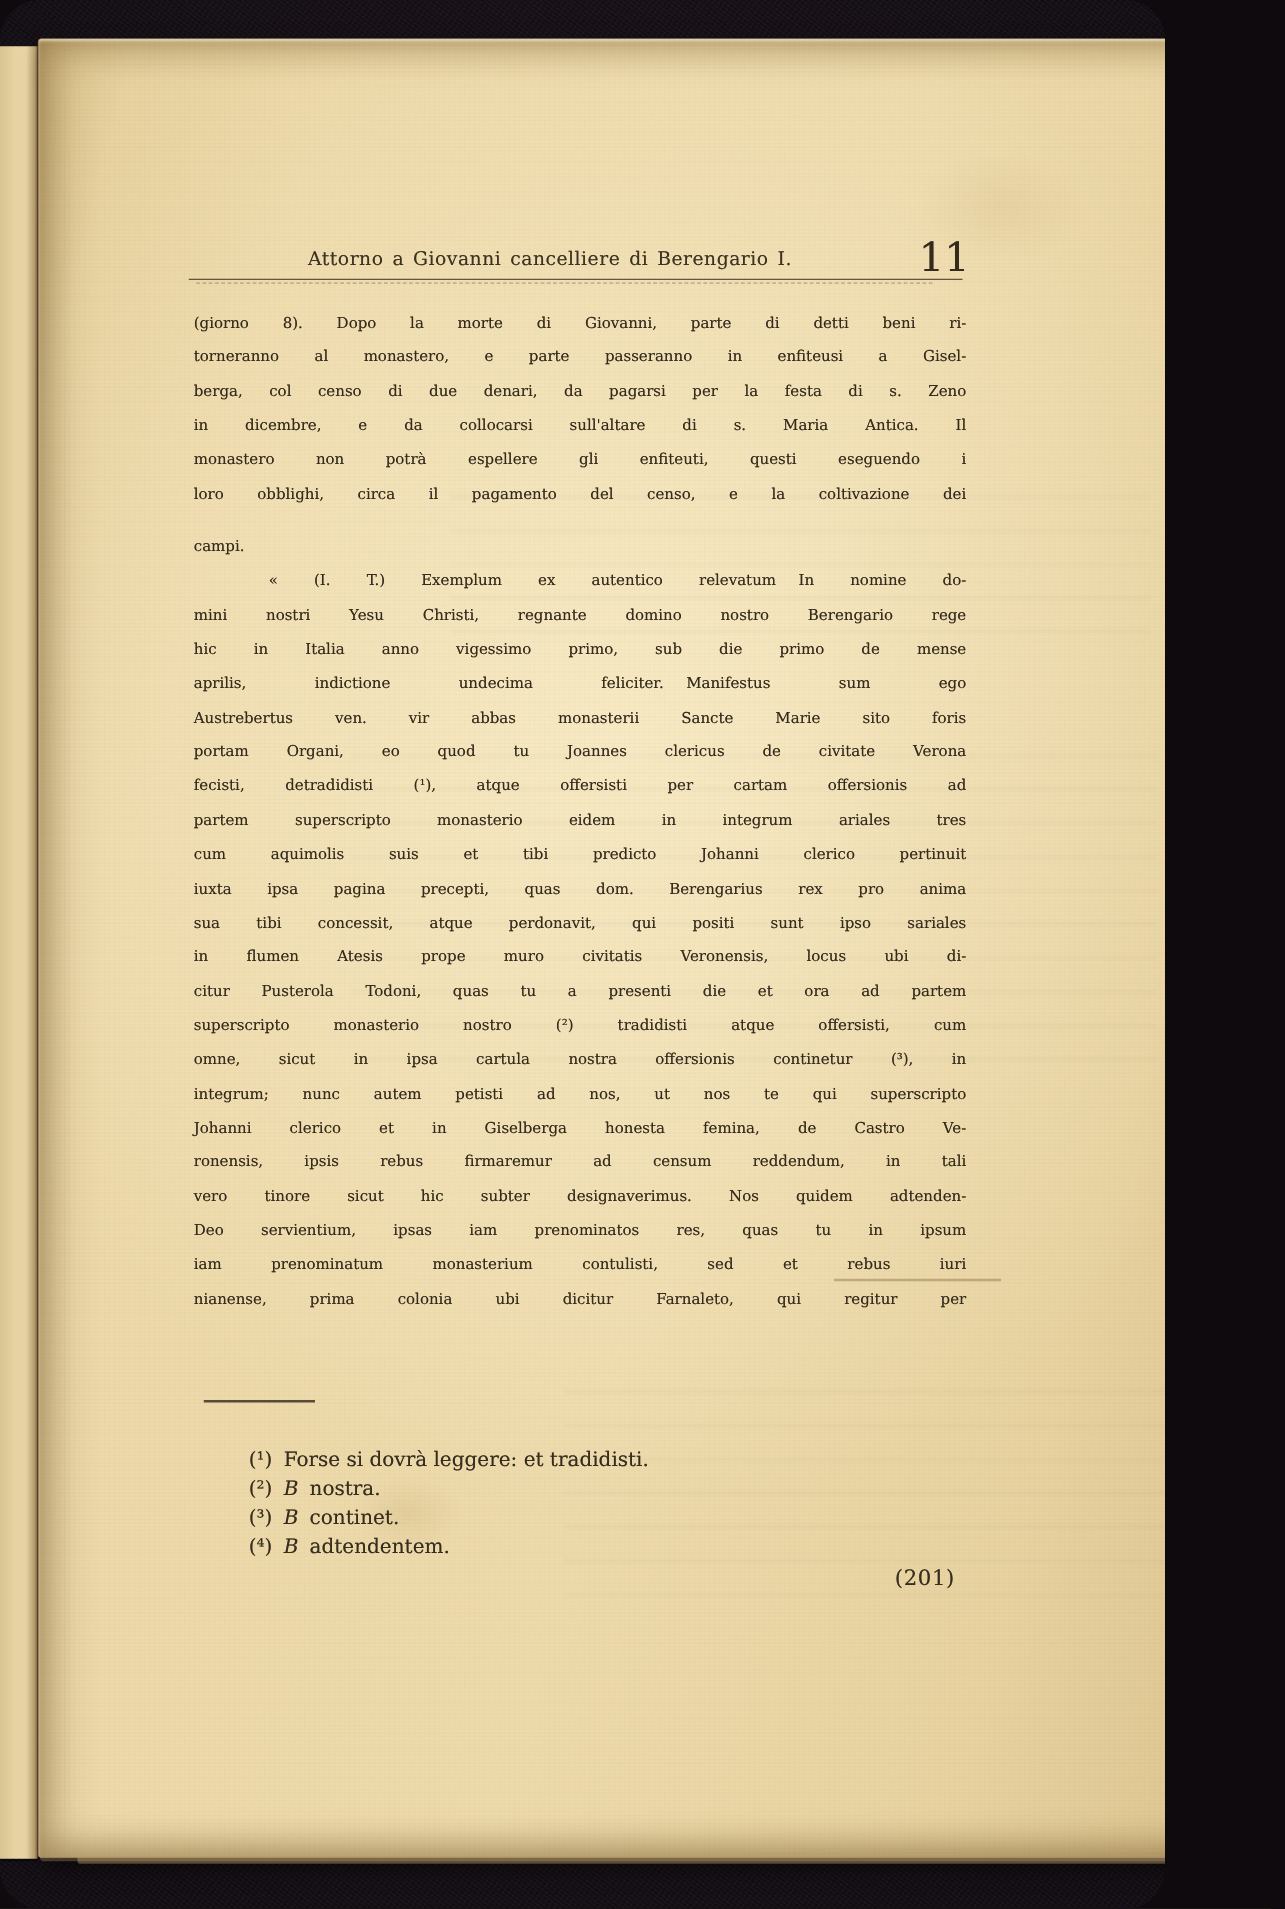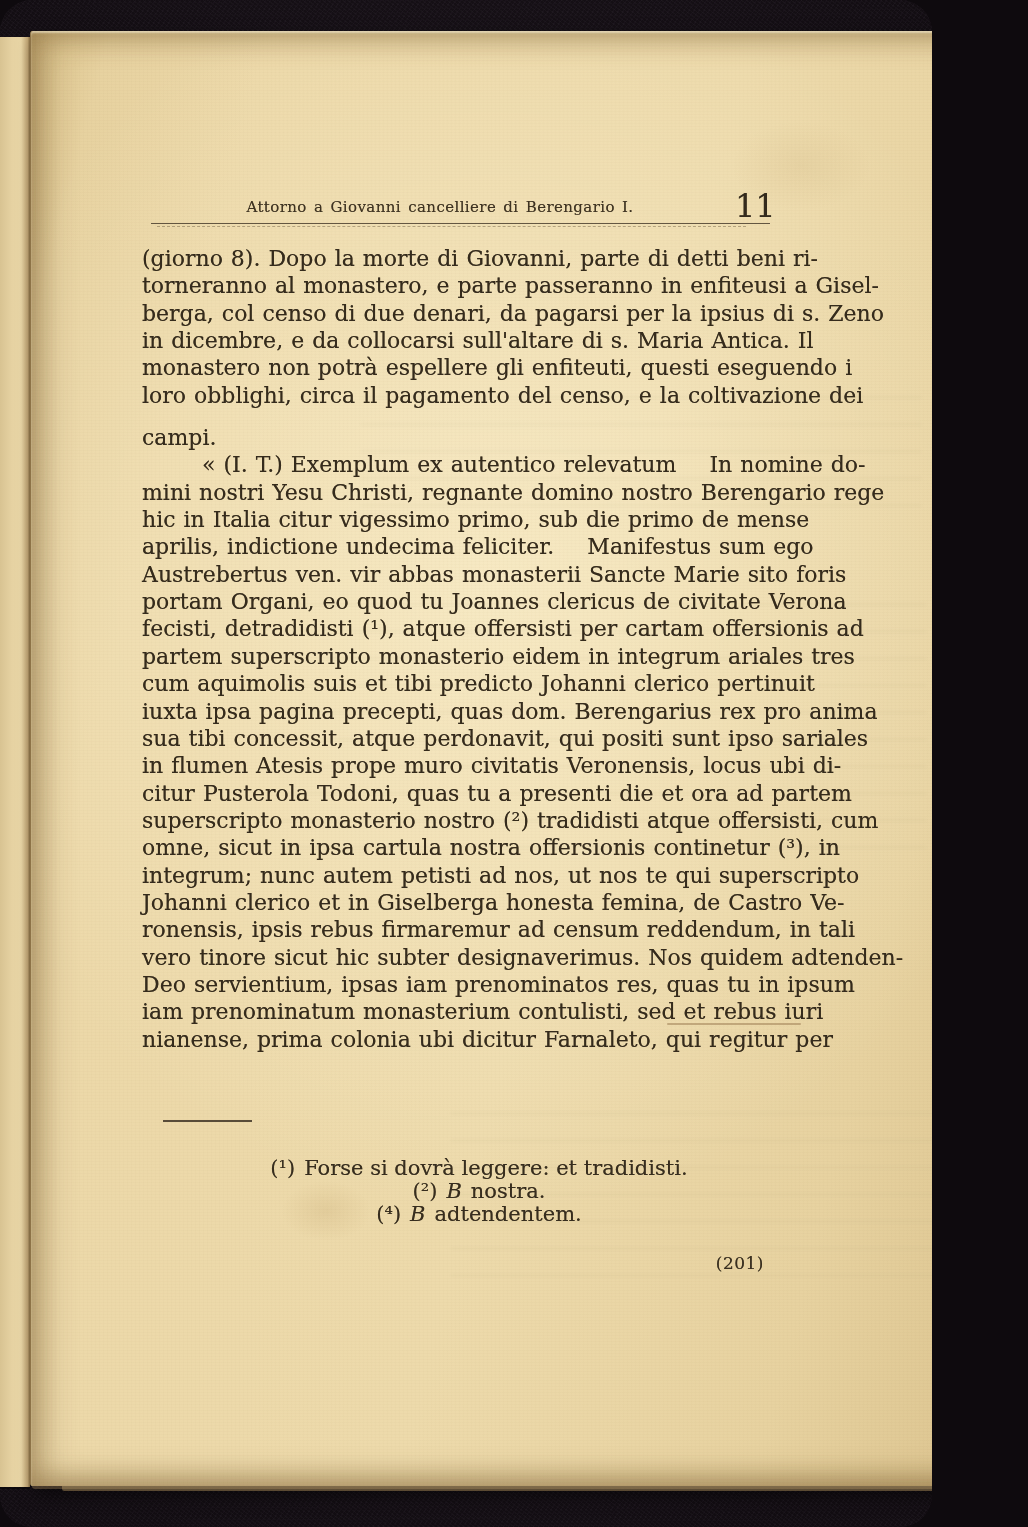--- a/index.html
+++ b/index.html
@@ -80,22 +80,22 @@
     position:absolute;left:120px;top:192px;width:619px;height:4px;
     border-top:1.6px solid rgba(68,56,40,.82);
   }
   .header-rule::after{
     content:"";position:absolute;left:6px;right:24px;top:1.6px;height:0;
     border-top:1px dashed rgba(95,78,52,.42);
   }
 
   
   .bodytext{
-    position:absolute;left:111px;top:214px;width:618px;color:#352b1c;
-    font-size:22px;text-shadow:0 0 .45px rgba(53,43,28,.6);
+    position:absolute;left:124px;top:214px;width:618px;color:#352b1c;
+    font-size:12px;text-shadow:0 0 .45px rgba(53,43,28,.6);
   }
   .tline{
     height:27.35px;line-height:27.35px;white-space:nowrap;
     text-align:justify;text-align-last:justify;word-spacing:1px;
   }
   .tline.endline{text-align-last:left;margin-top:15px;}
   .tline.indent{text-indent:60px;}
 
   
   .artifact-underline{
@@ -103,21 +103,21 @@
     background:rgba(158,128,86,.55);border-radius:1px;
   }
 
   
   .fn-rule{
     position:absolute;left:132px;top:1089px;width:89px;height:2px;
     background:rgba(62,51,36,.85);
   }
   .footnotes{
     position:absolute;left:168px;top:1126px;width:560px;color:#372d1e;
-    font-size:21px;text-shadow:0 0 .4px rgba(55,45,30,.55);text-align:center;
+    font-size:16px;text-shadow:0 0 .4px rgba(55,45,30,.55);
   }
   .fn-row{height:22.9px;line-height:22.9px;white-space:nowrap;}
   .fn-ref{display:inline-block;margin-right:9px;}
   .fn-src{font-style:italic;margin-right:9px;}
   .footer-pagenum{
     position:absolute;left:121px;top:1222px;width:612px;text-align:right;
     font-size:17px;color:#382e1f;letter-spacing:.5px;
     text-shadow:0 0 .4px rgba(55,45,30,.55);
   }
 </style>
@@ -139,28 +139,28 @@
 
     <div class="running-header">
       <div class="header-title">Attorno a Giovanni cancelliere di Berengario I.</div>
       <div class="header-pagenum">11</div>
     </div>
     <div class="header-rule"></div>
 
     <div class="bodytext" id="body-lines">
         <div class="tline">(giorno 8). Dopo la morte di Giovanni, parte di detti beni ri-</div>
         <div class="tline">torneranno al monastero, e parte passeranno in enfiteusi a Gisel-</div>
-        <div class="tline">berga, col censo di due denari, da pagarsi per la ipsius di s. Zeno</div>
+        <div class="tline">berga, col censo di due denari, da pagarsi per la festa di s. Zeno</div>
         <div class="tline">in dicembre, e da collocarsi sull'altare di s. Maria Antica. Il</div>
         <div class="tline">monastero non potrà espellere gli enfiteuti, questi eseguendo i</div>
         <div class="tline">loro obblighi, circa il pagamento del censo, e la coltivazione dei</div>
         <div class="tline endline">campi.</div>
         <div class="tline indent">« (I. T.) Exemplum ex autentico relevatum  In nomine do-</div>
         <div class="tline">mini nostri Yesu Christi, regnante domino nostro Berengario rege</div>
-        <div class="tline">hic in Italia citur vigessimo primo, sub die primo de mense</div>
+        <div class="tline">hic in Italia anno vigessimo primo, sub die primo de mense</div>
         <div class="tline">aprilis, indictione undecima feliciter.  Manifestus sum ego</div>
         <div class="tline">Austrebertus ven. vir abbas monasterii Sancte Marie sito foris</div>
         <div class="tline">portam Organi, eo quod tu Joannes clericus de civitate Verona</div>
         <div class="tline">fecisti, detradidisti (¹), atque offersisti per cartam offersionis ad</div>
         <div class="tline">partem superscripto monasterio eidem in integrum ariales tres</div>
         <div class="tline">cum aquimolis suis et tibi predicto Johanni clerico pertinuit</div>
         <div class="tline">iuxta ipsa pagina precepti, quas dom. Berengarius rex pro anima</div>
         <div class="tline">sua tibi concessit, atque perdonavit, qui positi sunt ipso sariales</div>
         <div class="tline">in flumen Atesis prope muro civitatis Veronensis, locus ubi di-</div>
         <div class="tline">citur Pusterola Todoni, quas tu a presenti die et ora ad partem</div>
@@ -174,18 +174,19 @@
         <div class="tline">iam prenominatum monasterium contulisti, sed et rebus iuri</div>
         <div class="tline">nianense, prima colonia ubi dicitur Farnaleto, qui regitur per</div>
       </div>
 
     <div class="artifact-underline"></div>
 
     <div class="fn-rule"></div>
     <div class="footnotes" id="footnotes">
         <div class="fn-row"><span class="fn-ref">(¹)</span><span>Forse si dovrà leggere: et tradidisti.</span></div>
         <div class="fn-row"><span class="fn-ref">(²)</span><span class="fn-src">B</span><span>nostra.</span></div>
+        <div class="fn-row"><span class="fn-ref">(³)</span><span class="fn-src">B</span><span>continet.</span></div>
         <div class="fn-row"><span class="fn-ref">(⁴)</span><span class="fn-src">B</span><span>adtendentem.</span></div>
       </div>
 
     <div class="footer-pagenum">(201)</div>
   </div>
 </div>
 
 </body></html>

